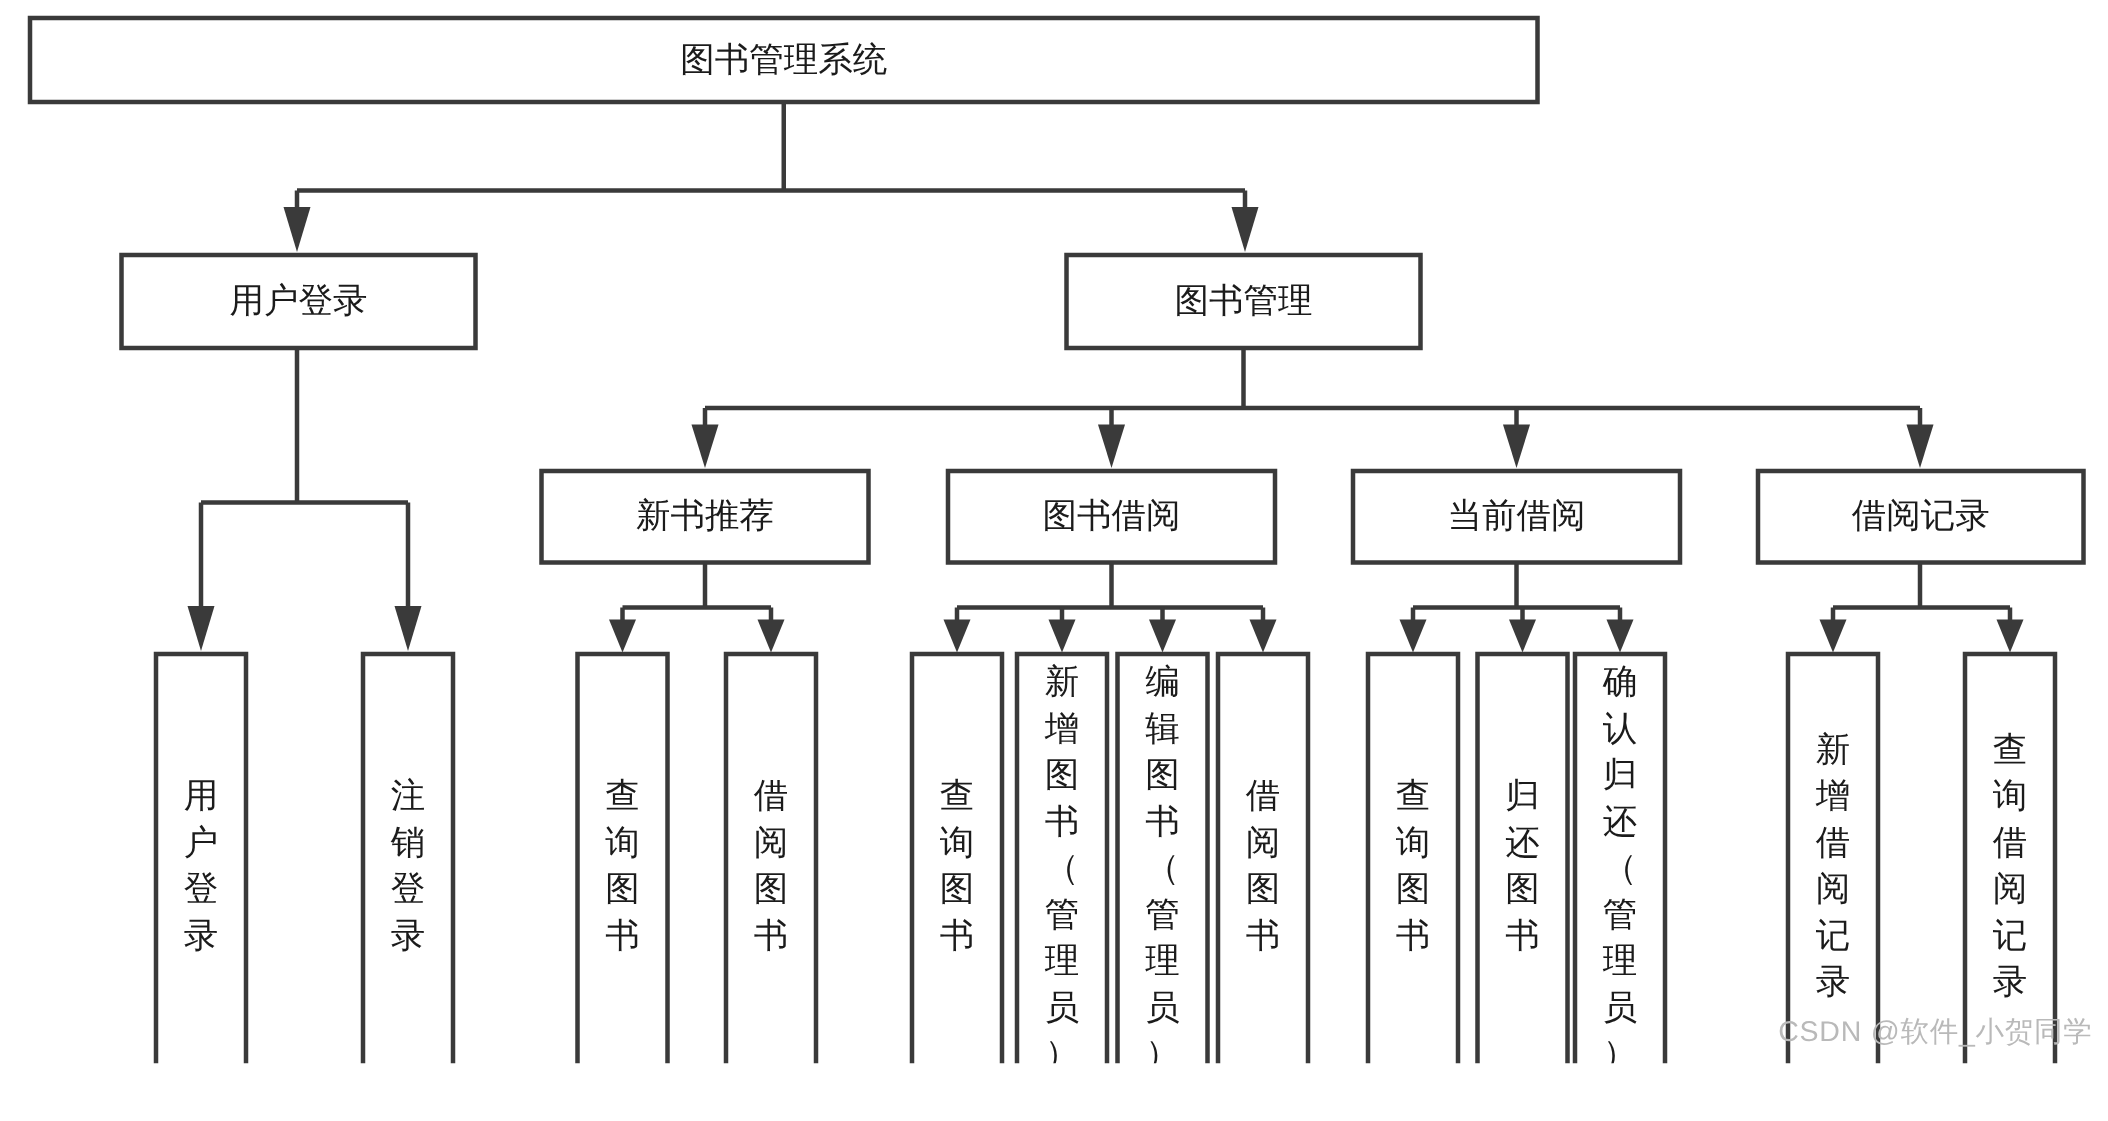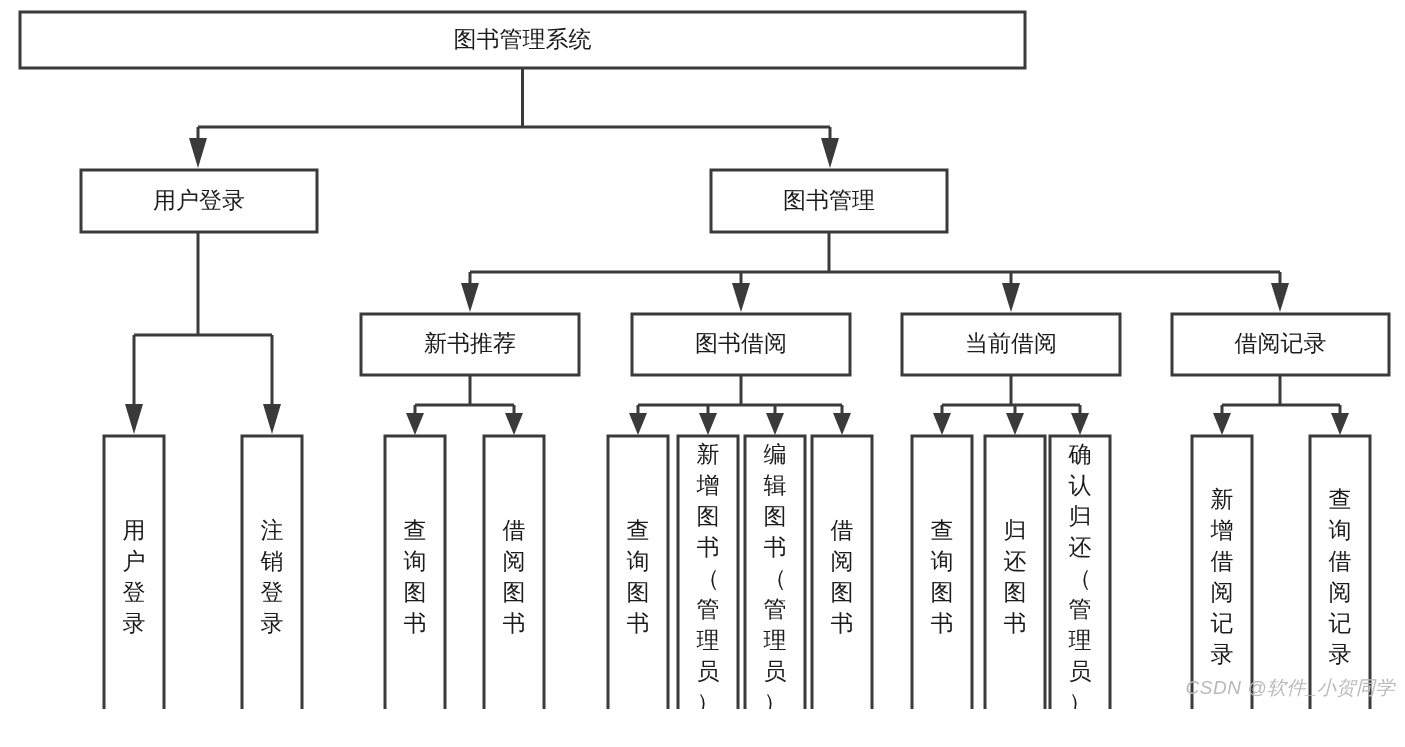--- a/index.html
+++ b/index.html
@@ -56,21 +56,20 @@
   .watermark {
     position: absolute;
     right: 10px;
     bottom: 8px;
     font-family: "Liberation Sans", "DejaVu Sans", sans-serif;
     font-size: 19px;
     color: #b9b9b9;
     white-space: nowrap;
     letter-spacing: 0.5px;
     pointer-events: none;
-    font-style: italic;
   }
 </style>
 </head>
 <body>
 
 <div id="diagram-root">
 
   <svg id="flowchart" viewBox="0 0 1405 747">
 
     <g>

